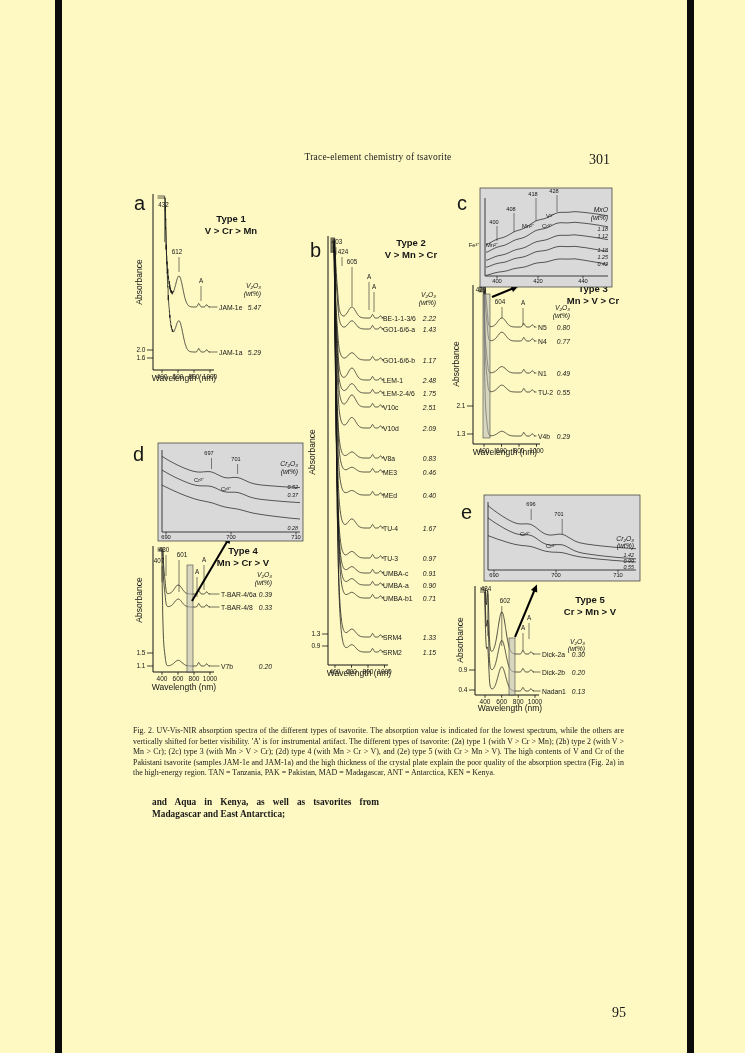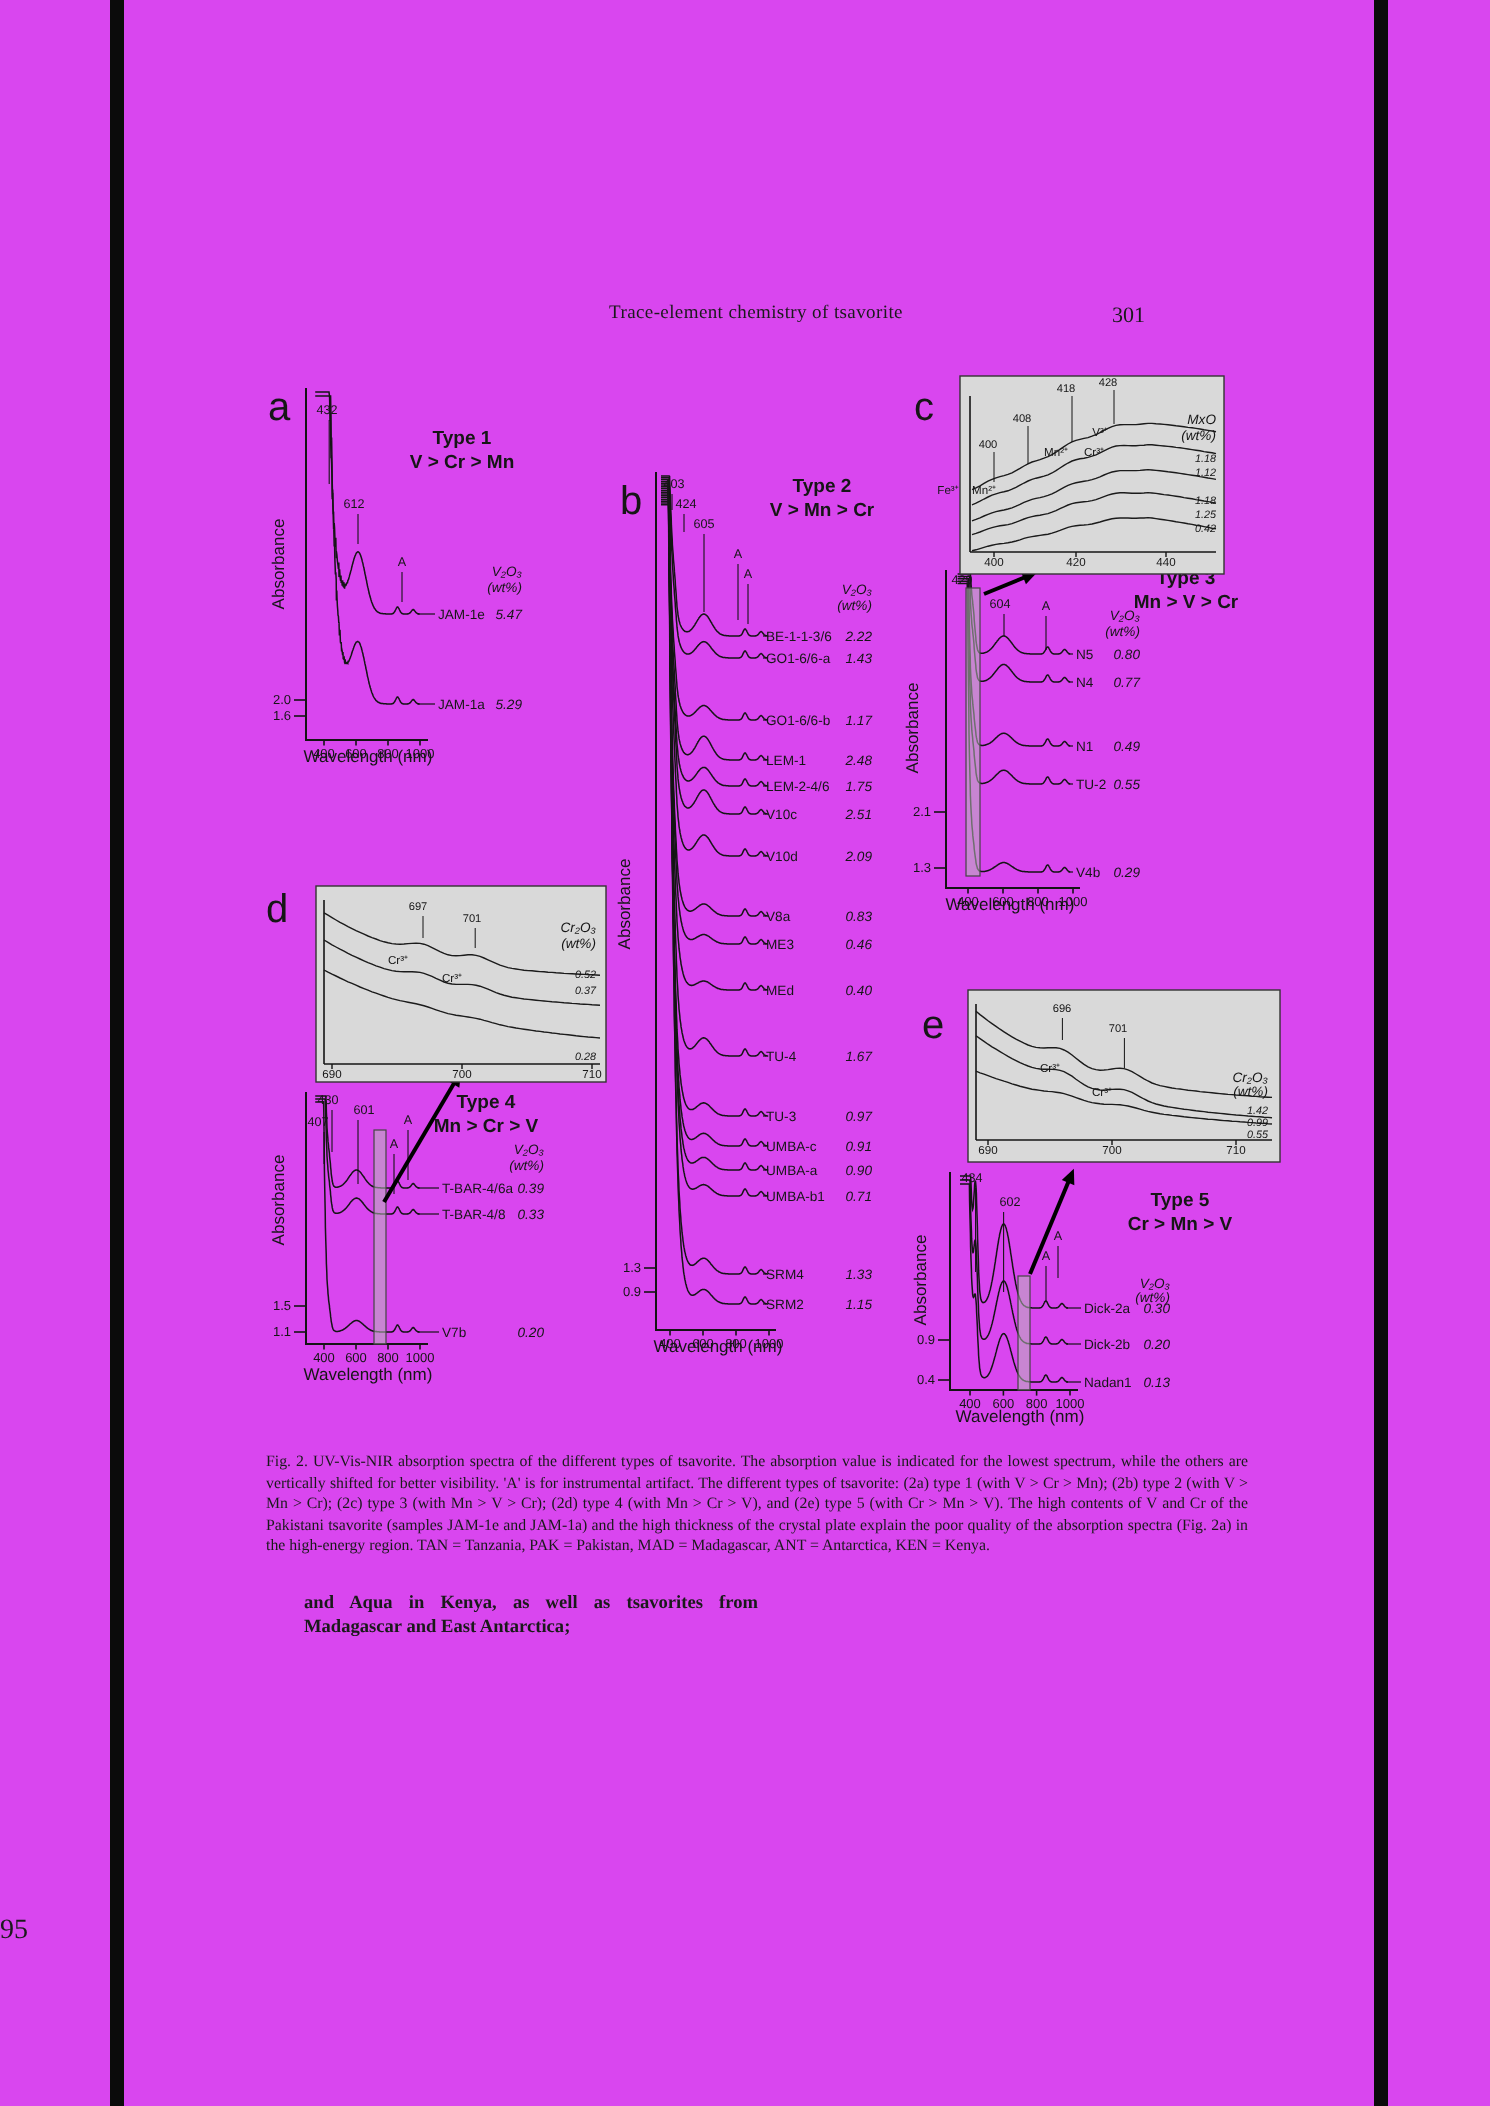--- a/index.html
+++ b/index.html
@@ -1,22 +1,22 @@
 <!DOCTYPE html>
 <html><head>
 <meta charset="utf-8">
 <style>
   html,body{margin:0;padding:0;background:#ffffff;}
-  .page{position:relative;width:745px;height:1053px;background:#d946ef;overflow:hidden;
+  .page{position:relative;width:745px;height:1053px;background:#fef9c3;overflow:hidden;
         font-family:"Liberation Serif",serif;color:#1a1a1a;}
   .edge-bar{position:absolute;top:0;height:1053px;width:7px;background:#0b0b0b;}
   .edge-left{left:55px;} .edge-right{left:687px;}
   .running-head{position:absolute;left:133px;top:152px;width:490px;text-align:center;
         font-size:9.5px;letter-spacing:.2px;}
-  .folio{position:absolute;left:556px;top:152px;width:90px;text-align:left;font-size:11px;}
+  .folio{position:absolute;left:520px;top:152px;width:90px;text-align:right;font-size:14px;}
   #fig{position:absolute;left:0;top:0;}
   svg text{fill:#161616;}
   .plabel{font:20px "Liberation Sans",sans-serif;}
   .ttl{font:700 9.5px "Liberation Sans",sans-serif;}
   .tick{font:6.5px "Liberation Sans",sans-serif;}
   .axl{font:8.5px "Liberation Sans",sans-serif;}
   .smp{font:6.8px "Liberation Sans",sans-serif;}
   .val{font:italic 6.8px "Liberation Sans",sans-serif;}
   .ox{font:italic 6.8px "Liberation Sans",sans-serif;}
   .pk{font:6.3px "Liberation Sans",sans-serif;}
@@ -24,21 +24,21 @@
   .iion{font:5.8px "Liberation Sans",sans-serif;}
   .ival{font:italic 5.4px "Liberation Sans",sans-serif;}
   .itick{font:5.8px "Liberation Sans",sans-serif;}
   .caption{position:absolute;left:133px;top:726px;width:491px;font-size:7.9px;line-height:1.33;
         text-align:justify;}
   .col{position:absolute;top:797px;font-size:9.3px;line-height:1.26;text-align:justify;}
   .col-left{left:133px;width:246px;font-weight:bold;}
   .col-right{left:384px;width:247px;}
   .cont{margin:0 0 0 19px;}
   .item{padding-left:19px;text-indent:-19px;margin:0;}
-  .pageno{position:absolute;left:0;top:958px;width:626px;text-align:left;font-size:14px;}
+  .pageno{position:absolute;left:0;top:1005px;width:626px;text-align:right;font-size:14px;}
 </style>
 </head>
 <body>
 
 <div class="page">
   <div class="edge-bar edge-left"></div>
   <div class="edge-bar edge-right"></div>
 
   <div class="running-head">Trace-element chemistry of tsavorite</div>
   <div class="folio">301</div>

